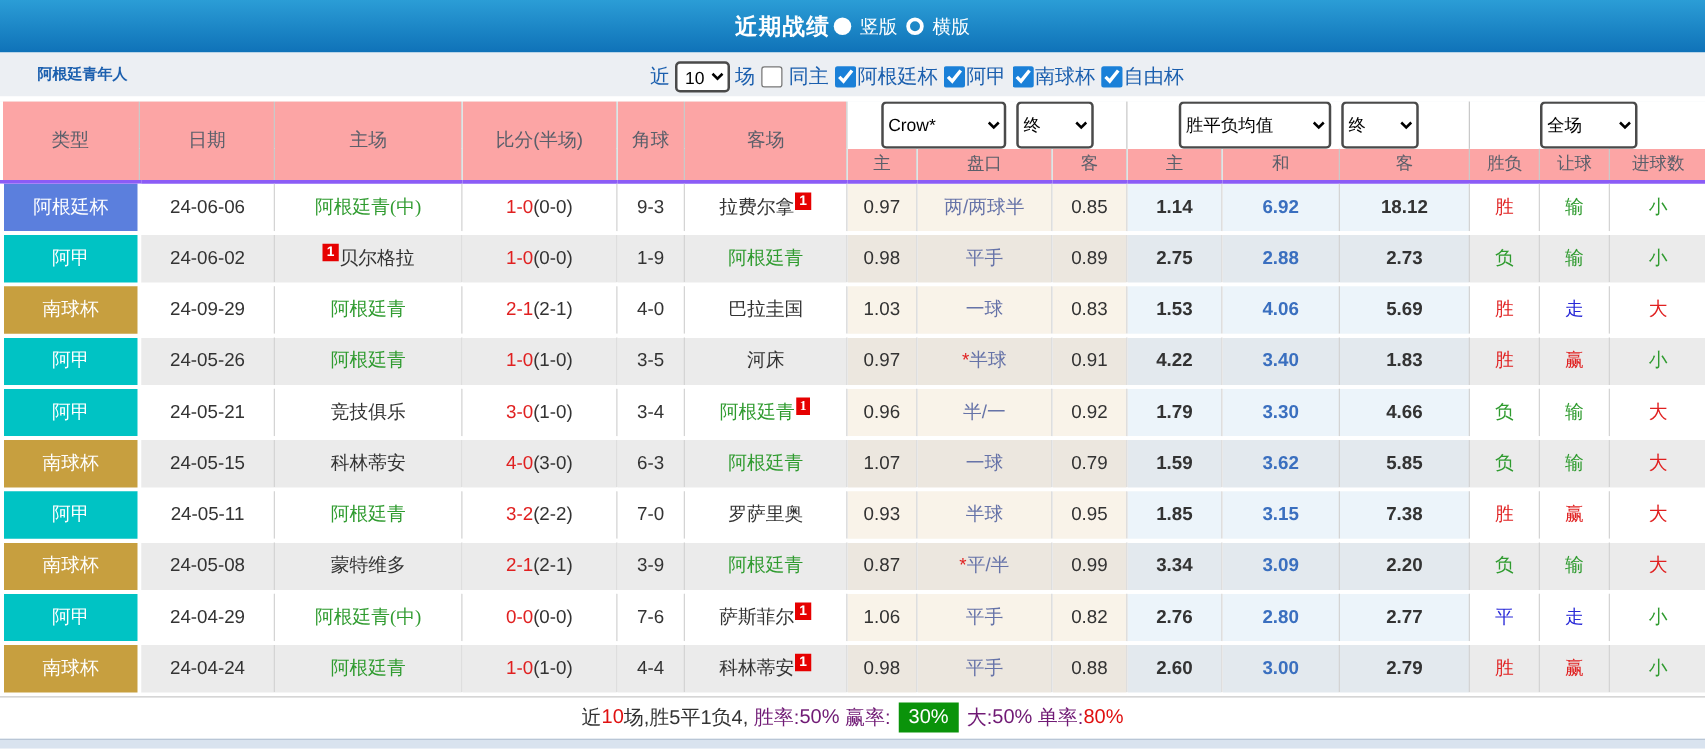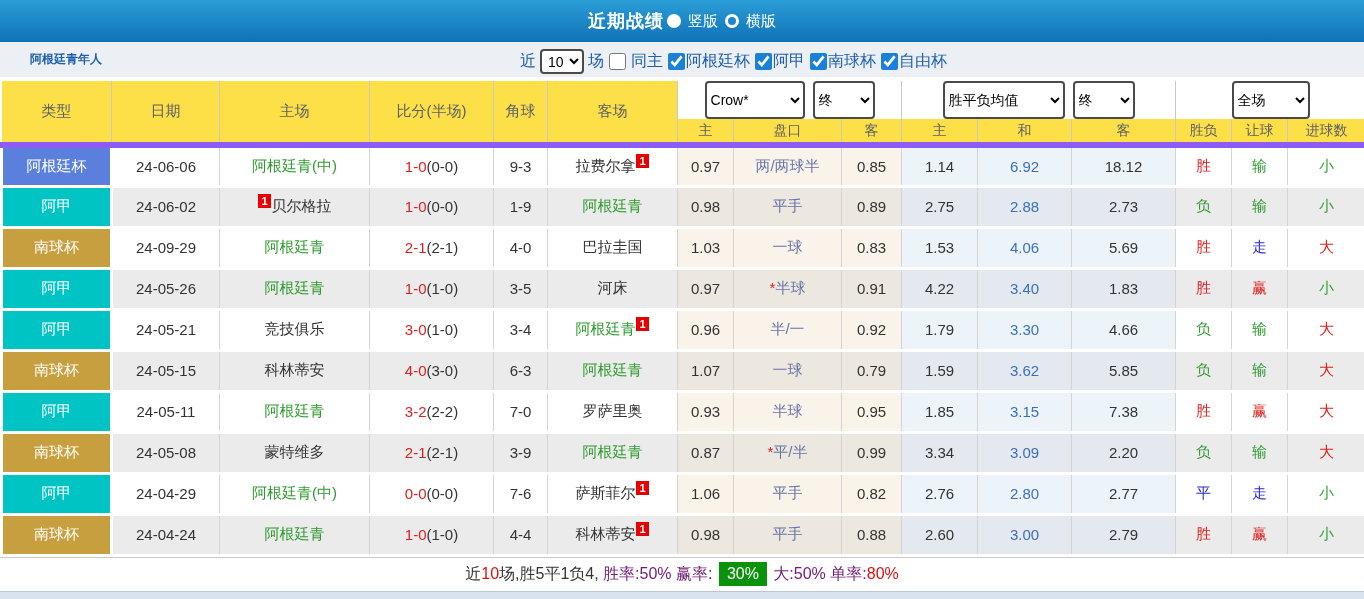--- a/index.html
+++ b/index.html
@@ -24,38 +24,38 @@
   .team { color:#1b5fae; font-weight:bold; font-size:12px; margin-left:30px; }
   .filters { position:absolute; left:520px; top:0; height:39px; display:flex; align-items:center; gap:4px;
              color:#1b5fae; font-size:16px; }
   .filters select { height:25px; border:2px solid #4a4a4a; border-radius:4px; background:#fff; font-size:14px; padding:0 2px; }
   .filters input[type=checkbox] { width:17px; height:17px; accent-color:#1a80d8; margin:0 1px; }
   .lg { display:flex; align-items:center; }
 
   
   table { width:1364px; table-layout:fixed; border-collapse:collapse; }
   th, td { text-align:center; vertical-align:middle; overflow:hidden; white-space:nowrap; }
-  thead th { background:#fde047; color:#5a5f6a; font-weight:normal; font-size:15px;
-             border-right:1px solid #c9c9c9; border-bottom:6px solid #8b5cf6; }
+  thead th { background:#fca5a5; color:#5a5f6a; font-weight:normal; font-size:15px;
+             border-right:1px solid #c9c9c9; border-bottom:3px solid #8b5cf6; }
   thead tr.ddrow th.ddband { background:#fff; border-bottom:0; height:30px; }
   thead tr.subrow th { height:26px; font-size:14px; }
   .ddband { vertical-align:middle; }
   .ddband select { height:38px; border:2px solid #4a4a4a; border-radius:4px; background:#fff; font-size:14px; margin:0 4px; }
 
   tbody tr { height:41px; }
   tbody td { font-size:15px; color:#333; border-right:1px solid #d4d4d4; border-bottom:3px solid #fff; background:#fff; }
   tbody tr:nth-child(even) td { background:#ebebeb; }
   tbody td.cream { background:#f9f3e9; }
   tbody tr:nth-child(even) td.cream { background:#ece7df; }
-  tbody td.cblue { background:#ecf4fa; }
+  tbody td.cblue { background:#ecf4fa;font-weight:bold; }
   tbody tr:nth-child(even) td.cblue { background:#e3e9ee; }
   tbody td.c-type { color:#fff; border-left:3px solid #fff; border-right:3px solid #fff; }
 
   .t-red   { color:#e02020; }
-  .t-green  { color:#2f9b2f; }
+  .t-green  { color:#2f9b2f;font-family:Liberation Serif, serif; }
   .t-blue  { color:#2929d8; }
   .t-purple { color:#6673a8; }
   .t-mblue { color:#3a6fbf; }
   .t-dark  { color:#333; }
   .card { display:inline-block; background:#e60000; color:#fff; font-size:11px; font-weight:bold;
           padding:1px 3px; line-height:12px; position:relative; top:-6px; margin:0 1px; }
 
   
   .footer { height:34px; border-top:1px solid #c9c9c9; background:#fff;
             display:flex; align-items:center; justify-content:center; font-size:16px; white-space:pre; }

